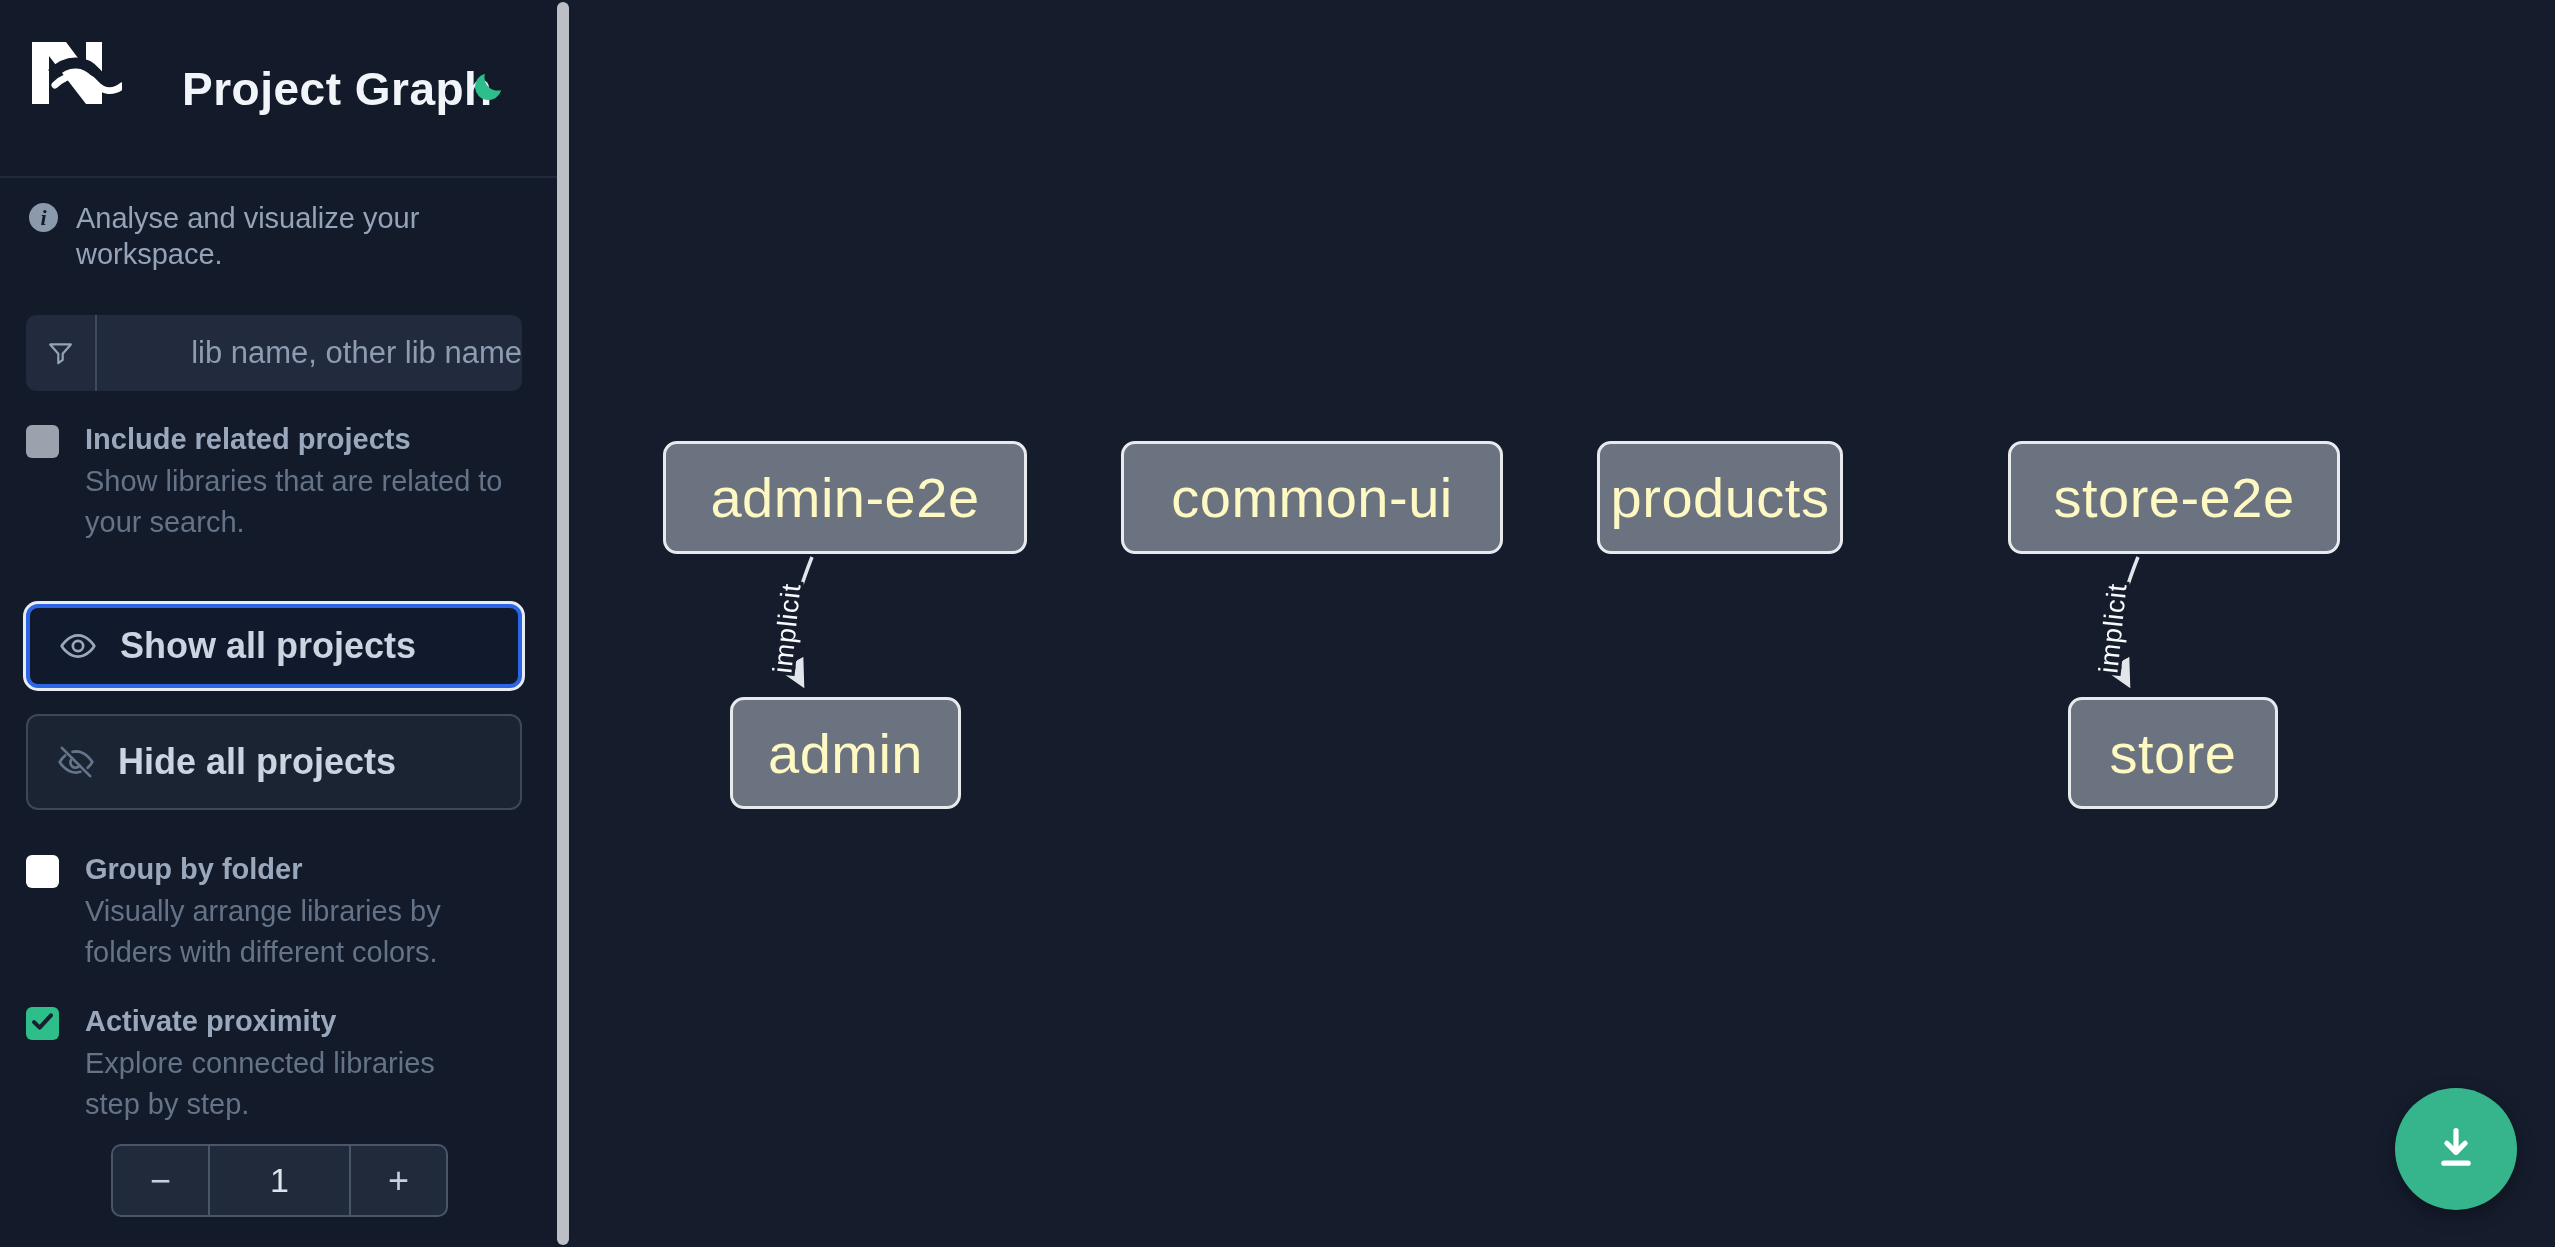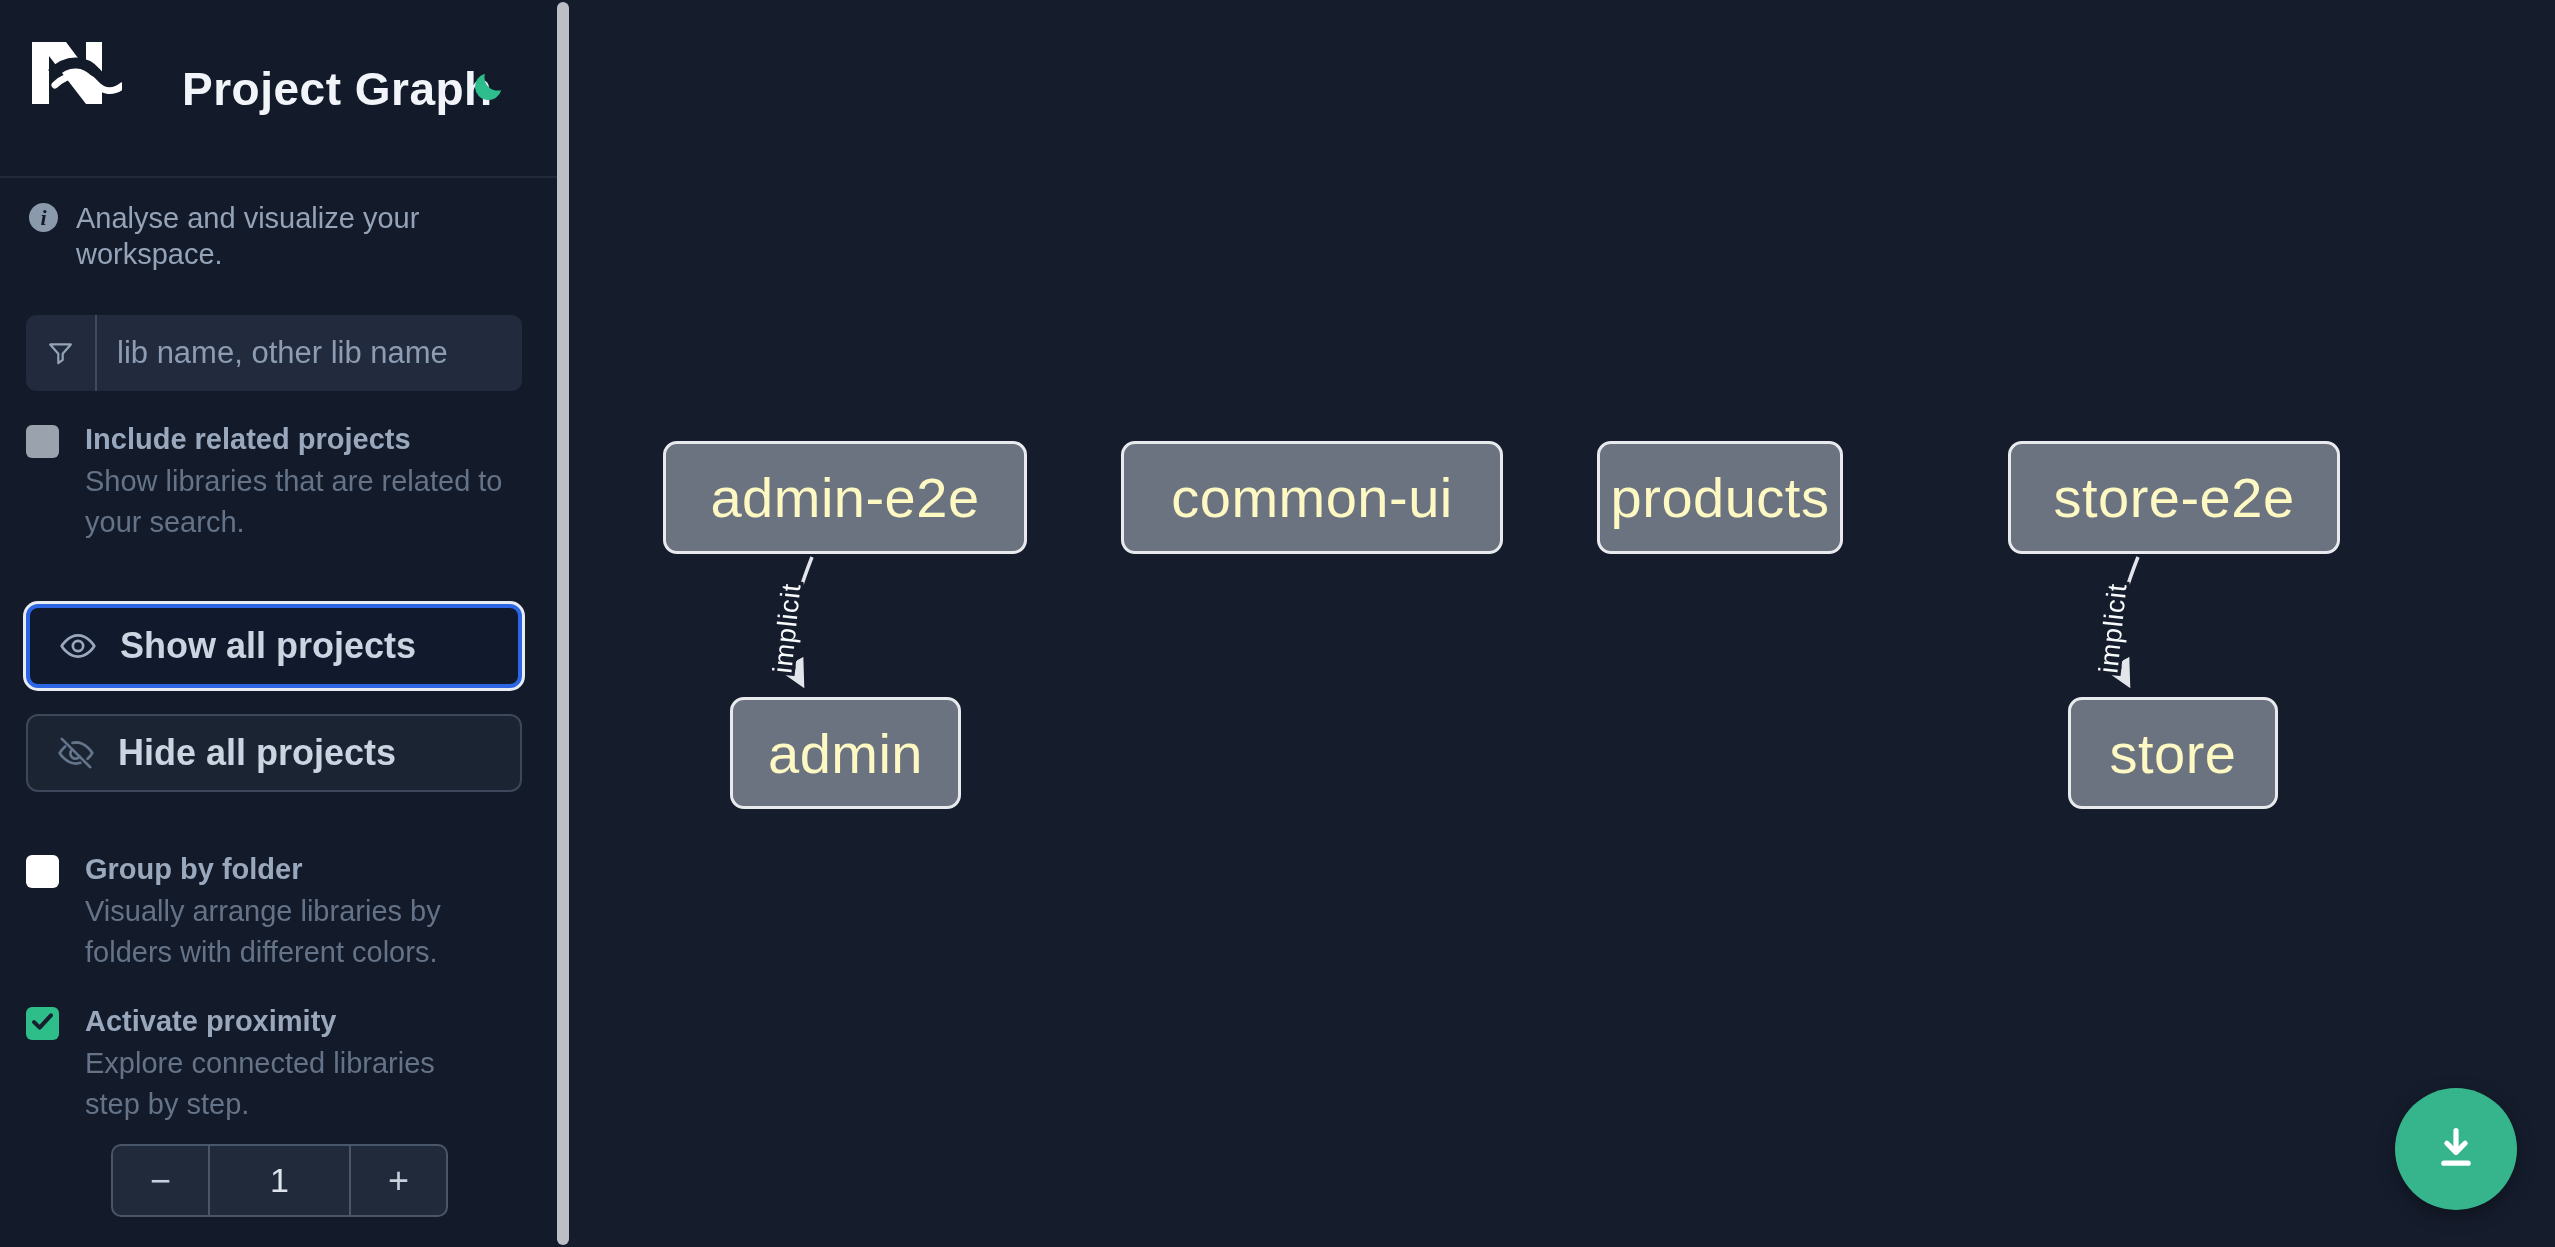--- a/index.html
+++ b/index.html
@@ -16,37 +16,37 @@
   .info-row{position:absolute;left:29px;top:200px;width:500px;display:flex;align-items:flex-start;}
   .info-icon{width:29px;height:29px;border-radius:50%;background:#8b99ad;color:#131a29;
              display:flex;align-items:center;justify-content:center;flex:0 0 auto;
              font-family:"Liberation Serif",serif;font-style:italic;font-weight:bold;font-size:22px;margin-top:3px;}
   .tagline{margin-left:18px;font-size:29px;color:#94a3b8;line-height:36px;}
 
   .search-group{position:absolute;left:26px;top:315px;width:496px;height:76px;background:#212b3d;border-radius:10px;
                 display:flex;align-items:stretch;overflow:hidden;}
   .search-iconcell{width:69px;display:flex;align-items:center;justify-content:center;border-right:2px solid #3e4a5e;flex:0 0 auto;}
   .search-input{flex:1;background:transparent;border:none;outline:none;color:#bef264;font-size:31px;
-                font-family:"Liberation Sans",sans-serif;padding:0 0 0 20px;}
+                font-family:"Liberation Sans",sans-serif;padding:0 0 0 20px;text-align:right;}
   .search-input::placeholder{color:#8d9cb2;opacity:1;}
 
   .cb{position:absolute;left:26px;width:33px;height:33px;border-radius:6px;cursor:pointer;}
   .cb-gray{background:#9aa2ae;}
   .cb-white{background:#ffffff;}
   .cb-green{background:#2ebe89;display:flex;align-items:center;justify-content:center;}
   .cb-label{position:absolute;left:85px;font-size:29px;font-weight:bold;color:#9aa8bd;line-height:36px;}
   .cb-desc{position:absolute;left:85px;font-size:29px;color:#647388;line-height:41px;}
 
   .btn{position:absolute;left:26px;width:496px;box-sizing:border-box;border-radius:12px;cursor:pointer;
        display:flex;align-items:center;font-size:36px;font-weight:600;color:#cbd5e1;
        font-family:"Liberation Sans",sans-serif;padding:0 0 0 28px;}
   .btn .icn{display:flex;align-items:center;margin-right:22px;}
   .btn-show{top:604px;height:84px;background:#101a2c;border:4px solid #2c66e4;box-shadow:0 0 0 3px #e8ecf2;}
   .btn-show .icn{color:#9aa8bd;}
-  .btn-hide{top:714px;height:78px;background:#1b2433;border:2px solid #3c4859;}
+  .btn-hide{top:714px;height:96px;background:#1b2433;border:2px solid #3c4859;}
   .btn-hide .icn{color:#64748b;}
 
   .stepper{position:absolute;left:111px;top:1144px;width:337px;height:73px;box-sizing:border-box;
            border:2px solid #49566a;border-radius:10px;background:#202a3a;display:flex;overflow:hidden;}
   .step-btn{background:transparent;border:none;color:#c6d1de;font-size:36px;cursor:pointer;
             display:flex;align-items:center;justify-content:center;font-family:"Liberation Sans",sans-serif;}
   .step-dec{width:97px;border-right:2px solid #49566a;}
   .step-inc{flex:1;border-left:2px solid #49566a;}
   .step-val{width:139px;display:flex;align-items:center;justify-content:center;color:#dde4ee;font-size:34px;}
 

